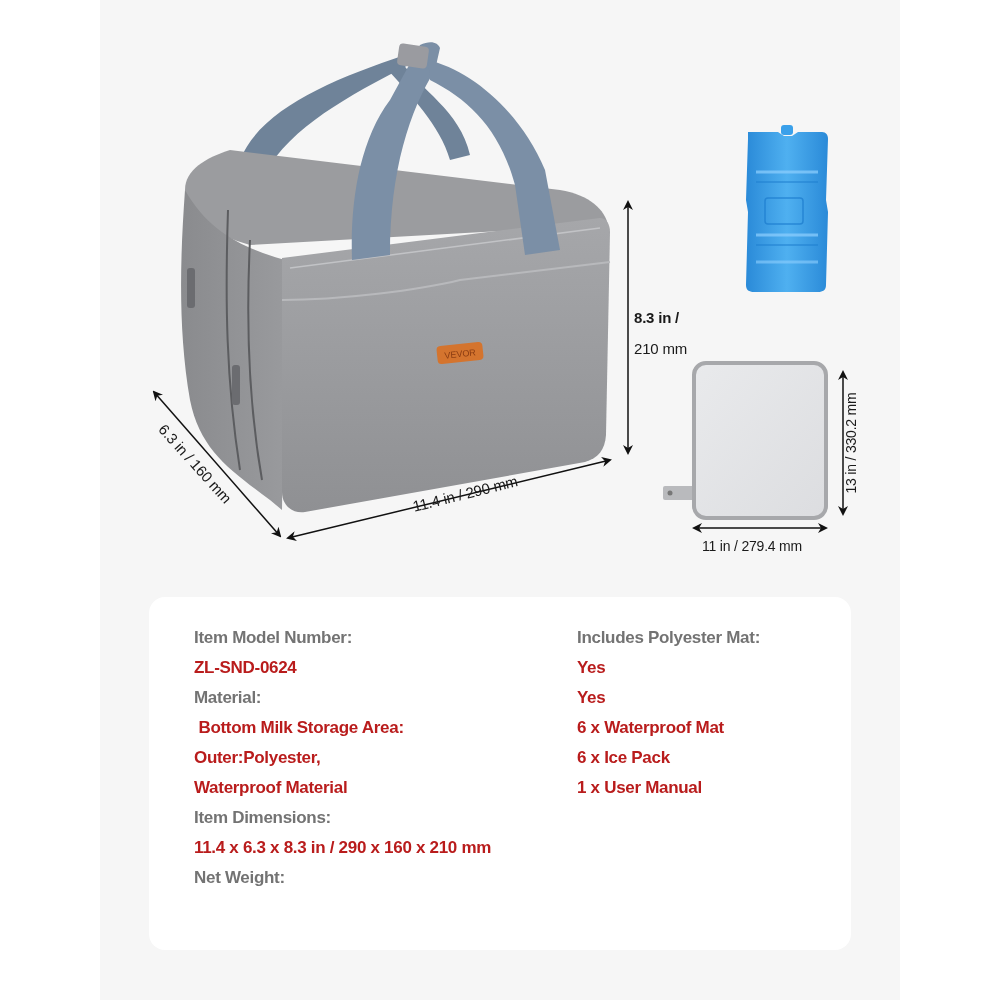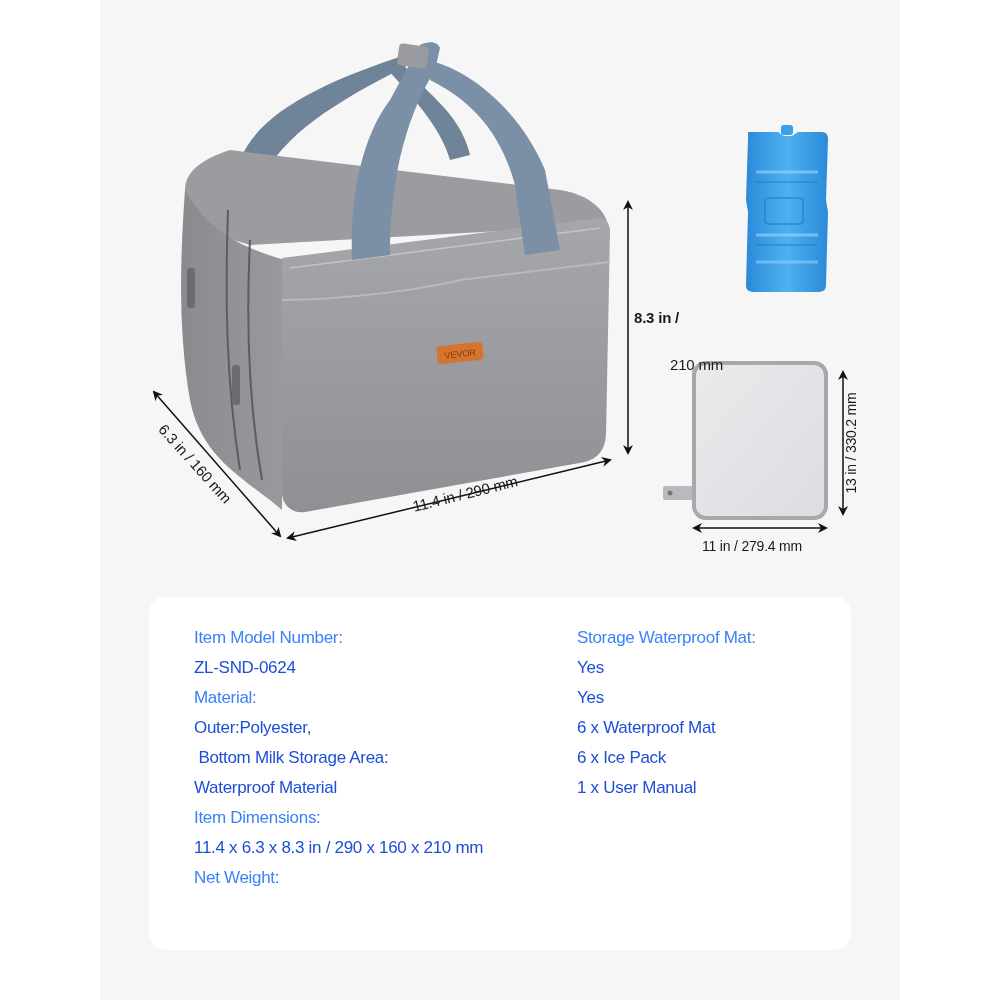--- a/index.html
+++ b/index.html
@@ -19,22 +19,22 @@
   }
   .card {
     position: absolute; left: 149px; top: 597px; width: 702px; height: 353px;
     background: #ffffff; border-radius: 16px;
   }
   .spec-col { position: absolute; top: 26px; }
   .spec-line {
     height: 30px; line-height: 30px; font-size: 17px; white-space: pre;
     letter-spacing: -0.3px;
   }
-  .spec-label { color: #3b82f6; }
-  .spec-value { color: #1d4ed8; font-weight: normal; }
+  .spec-label { color: #737373; font-weight: bold; }
+  .spec-value { color: #b91c1c; font-weight: bold; }
 </style>
 </head>
 <body>
 
 <div class="panel"></div>
 
 <svg class="abs" style="left:0;top:0" width="1000" height="600" viewBox="0 0 1000 600">
   <defs>
     <marker id="ah" markerWidth="10" markerHeight="10" refX="8" refY="5" orient="auto-start-reverse" markerUnits="userSpaceOnUse">
       <path d="M0,0 L10,5 L0,10 L3,5 Z" fill="#111"></path>
@@ -108,37 +108,37 @@
     <rect x="694" y="363" width="132" height="155" rx="12" fill="url(#matGrad)" stroke="#a7a8ab" stroke-width="4"></rect>
   </g>
 
   <line x1="843" y1="372" x2="843" y2="514" stroke="#111" stroke-width="1.5" marker-start="url(#ah)" marker-end="url(#ah)"></line>
   <line x1="694" y1="528" x2="826" y2="528" stroke="#111" stroke-width="1.5" marker-start="url(#ah)" marker-end="url(#ah)"></line>
 </svg>
 
 <div class="dim-label" style="left:145px;top:455px;transform:rotate(48deg);transform-origin:center;">6.3 in / 160 mm</div>
 <div class="dim-label" style="left:413px;top:498px;transform:rotate(-14deg);transform-origin:left center;">11.4 in / 290 mm</div>
 <div class="dim-label" style="left:634px;top:309px;font-weight:bold;">8.3 in /</div>
-<div class="dim-label" style="left:670px;top:340px;margin-top:16px;">210 mm</div>
+<div class="dim-label" style="left:634px;top:340px;">210 mm</div>
 <div class="dim-label" style="left:800px;top:435px;font-size:14px;transform:rotate(-90deg);transform-origin:center;">13 in / 330.2 mm</div>
 <div class="dim-label" style="left:702px;top:538px;font-size:14px;text-align:right;">11 in / 279.4 mm</div>
 
 <div class="card">
   <div class="spec-col" style="left:45px;">
     <div class="spec-line spec-label">Item Model Number:</div>
     <div class="spec-line spec-value">ZL-SND-0624</div>
     <div class="spec-line spec-label">Material:</div>
+    <div class="spec-line spec-value"> Bottom Milk Storage Area:</div>
     <div class="spec-line spec-value">Outer:Polyester,</div>
-    <div class="spec-line spec-value"> Bottom Milk Storage Area:</div>
     <div class="spec-line spec-value">Waterproof Material</div>
     <div class="spec-line spec-label">Item Dimensions:</div>
     <div class="spec-line spec-value">11.4 x 6.3 x 8.3 in / 290 x 160 x 210 mm</div>
     <div class="spec-line spec-label">Net Weight:</div>
   </div>
   <div class="spec-col" style="left:428px;">
-    <div class="spec-line spec-label">Storage Waterproof Mat:</div>
+    <div class="spec-line spec-label">Includes Polyester Mat:</div>
     <div class="spec-line spec-value">Yes</div>
     <div class="spec-line spec-value">Yes</div>
     <div class="spec-line spec-value">6 x Waterproof Mat</div>
     <div class="spec-line spec-value">6 x Ice Pack</div>
     <div class="spec-line spec-value">1 x User Manual</div>
   </div>
 </div>
 
 </body></html>

